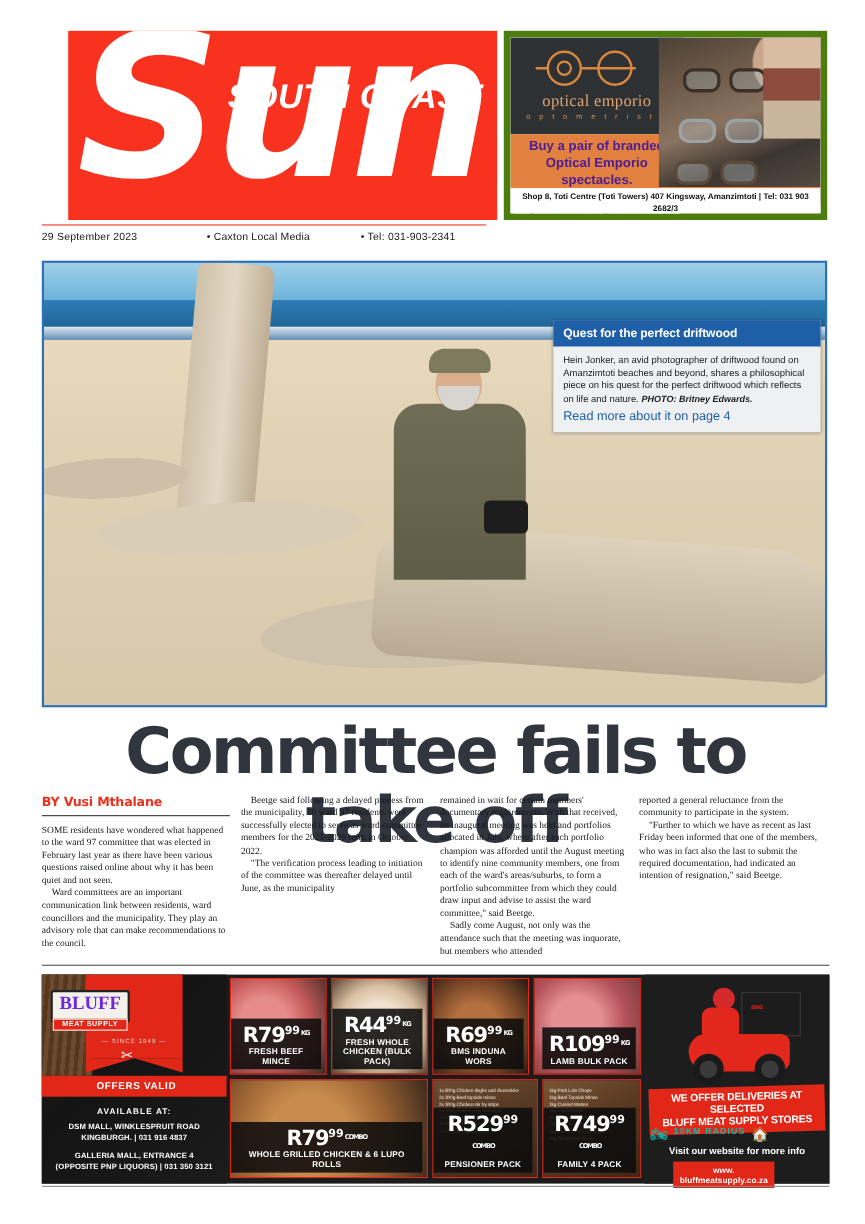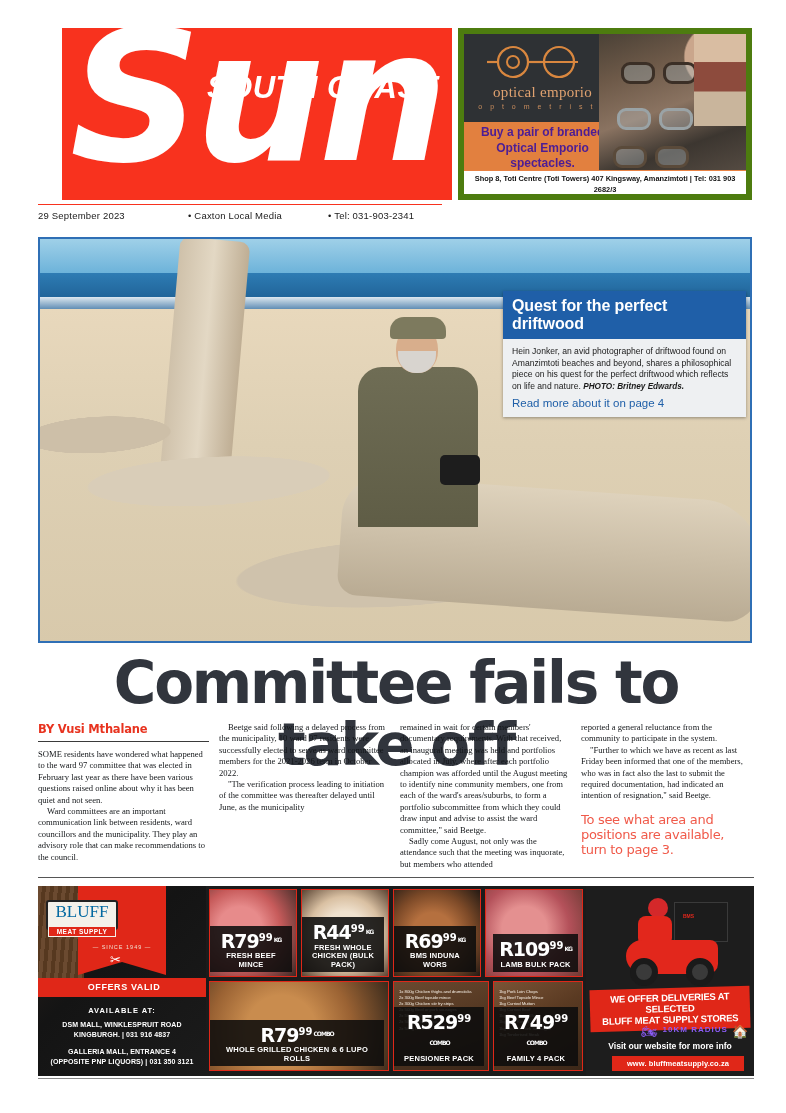--- a/index.html
+++ b/index.html
@@ -134,21 +134,21 @@
   .hero .man-body { position:absolute; left:318px; top:128px; width:120px; height:160px;
       background:linear-gradient(180deg,#6f6d55,#5f5d46); border-radius:24px 24px 0 0; }
   .hero .man-cam { position:absolute; left:400px; top:216px; width:40px; height:30px;
       background:#1d1d1d; border-radius:5px; }
 
   .caption-box {
     position:absolute; right:4px; top:52px; width:243px; background:#eef0f2;
     box-shadow:0 1px 3px rgba(0,0,0,.35);
   }
   .caption-title {
-    background:#1f5fa8; color:#fff; font-weight:bold; font-size:16px;
+    background:#1f5fa8; color:#fff; font-weight:bold; font-size:11px;
     padding:6px 8px 6px 9px; letter-spacing:-0.1px;
   }
   .caption-body { padding:7px 9px 3px 9px; font-size:8.6px; line-height:11.6px; color:#1a1a1a; }
   .caption-body .photo-credit { font-style:italic; font-weight:bold; font-size:8.2px; }
   .caption-link { padding:2px 9px 8px 9px; font-size:11.5px; color:#1f5fa8; }
 
   
   .headline {
     position:absolute; left:38px; top:652px; width:716px;
     font-family:"DejaVu Sans", sans-serif;
@@ -187,21 +187,21 @@
   .bms-banner {
     position:absolute; left:40px; top:0; width:88px; height:76px; background:#e02718;
   }
   .bms-banner::after {
     content:""; position:absolute; left:0; bottom:-13px; width:0; height:0;
     border-left:44px solid #e02718; border-right:44px solid #e02718; border-bottom:13px solid transparent;
   }
   .bms-logo-plate {
     position:absolute; left:8px; top:14px; width:72px; height:30px; background:#f4f1ea;
     border:2px solid #222; border-radius:3px; text-align:center;
-    font-family:"Liberation Serif", serif; font-weight:normal; font-size:17px; color:#0369a1;
+    font-family:"Liberation Serif", serif; font-weight:bold; font-size:17px; color:#6d28d9;
     line-height:20px; z-index:2;
   }
   .bms-logo-sub {
     position:absolute; left:10px; top:40px; width:68px; text-align:center; background:#e02718;
     color:#fff; font-size:6.5px; font-weight:bold; letter-spacing:0.5px; z-index:3;
     border:1px solid #f4f1ea; padding:1px 0;
   }
   .bms-since { position:absolute; left:40px; top:58px; width:88px; text-align:center;
      color:#f0ded0; font-size:5.5px; letter-spacing:1px; z-index:4; }
   .bms-cleaver { position:absolute; left:72px; top:66px; color:#fff; font-size:13px; z-index:4; }
@@ -247,26 +247,26 @@
   .sc-box .bl { position:absolute; left:8px; top:10px; color:#e2271c; font-size:5px; font-weight:bold; }
   .sc-rider-head { position:absolute; left:36px; top:4px; width:20px; height:20px; background:#d4282a; border-radius:50%; }
   .sc-rider-body { position:absolute; left:26px; top:22px; width:34px; height:30px; background:#e2271c; border-radius:8px; }
   .sc-rider-leg { position:absolute; left:22px; top:48px; width:26px; height:22px; background:#2a4a78; border-radius:6px; }
   .deliv-banner {
     position:absolute; left:4px; top:102px; width:160px; background:#e02718;
     color:#fff; text-align:center; padding:4px 2px 5px 2px; transform:rotate(-1.6deg);
   }
   .deliv-banner .d1 { font-size:9.5px; font-weight:bold; letter-spacing:-0.2px; line-height:11px; }
   .deliv-banner .d2 { font-size:9.5px; font-weight:bold; letter-spacing:-0.2px; line-height:11px; }
-  .radius-row { position:absolute; left:0; top:136px; width:168px; text-align:right; color:#8b5cf6; }
+  .radius-row { position:absolute; left:0; top:136px; width:168px; text-align:left; color:#14b8a6; }
   .radius-row .rtxt { font-size:8px; font-weight:bold; letter-spacing:1px; display:inline-block; vertical-align:4px; }
   .radius-row .ricon { font-size:13px; display:inline-block; margin:0 5px; }
   .visit-txt { position:absolute; left:0; top:155px; width:168px; text-align:center; color:#fff; font-size:8.6px; font-weight:bold; }
   .web-box {
-    position:absolute; left:26px; top:170px; width:132px; background:#e02718; color:#fff;
+    position:absolute; left:26px; top:170px; width:92px; background:#e02718; color:#fff;
     text-align:center; font-size:7.5px; font-weight:bold; padding:3px 0; letter-spacing:0.1px;
   }
   .bms-bottom-rule { position:absolute; left:38px; top:1078px; width:716px; border-top:1px solid #888; }
 </style>
 </head>
 <body>
 
 <div class="page">
 
   <div class="masthead-row">
@@ -371,21 +371,20 @@
         <p>remained in wait for certain members' documentary requirements. With that received, an inaugural meeting was held and portfolios allocated in July, where after each portfolio champion was afforded until the August meeting to identify nine community members, one from each of the ward's areas/suburbs, to form a portfolio subcommittee from which they could draw input and advise to assist the ward committee," said Beetge.</p>
         <p class="indent">Sadly come August, not only was the attendance such that the meeting was inquorate, but members who attended</p>
       </div>
     </div>
 
     <div class="col">
       <div class="body-text">
         <p>reported a general reluctance from the community to participate in the system.</p>
         <p class="indent">"Further to which we have as recent as last Friday been informed that one of the members, who was in fact also the last to submit the required documentation, had indicated an intention of resignation," said Beetge.</p>
       </div>
-      <div class="promo">To see what area and positions are available, turn to page 3.</div>
     </div>
   </div>
 
   <div class="article-rule"></div>
 
   <div class="bms">
 
     <div class="bms-left">
       <div class="bms-wood"></div>
       <div class="bms-banner"></div>

